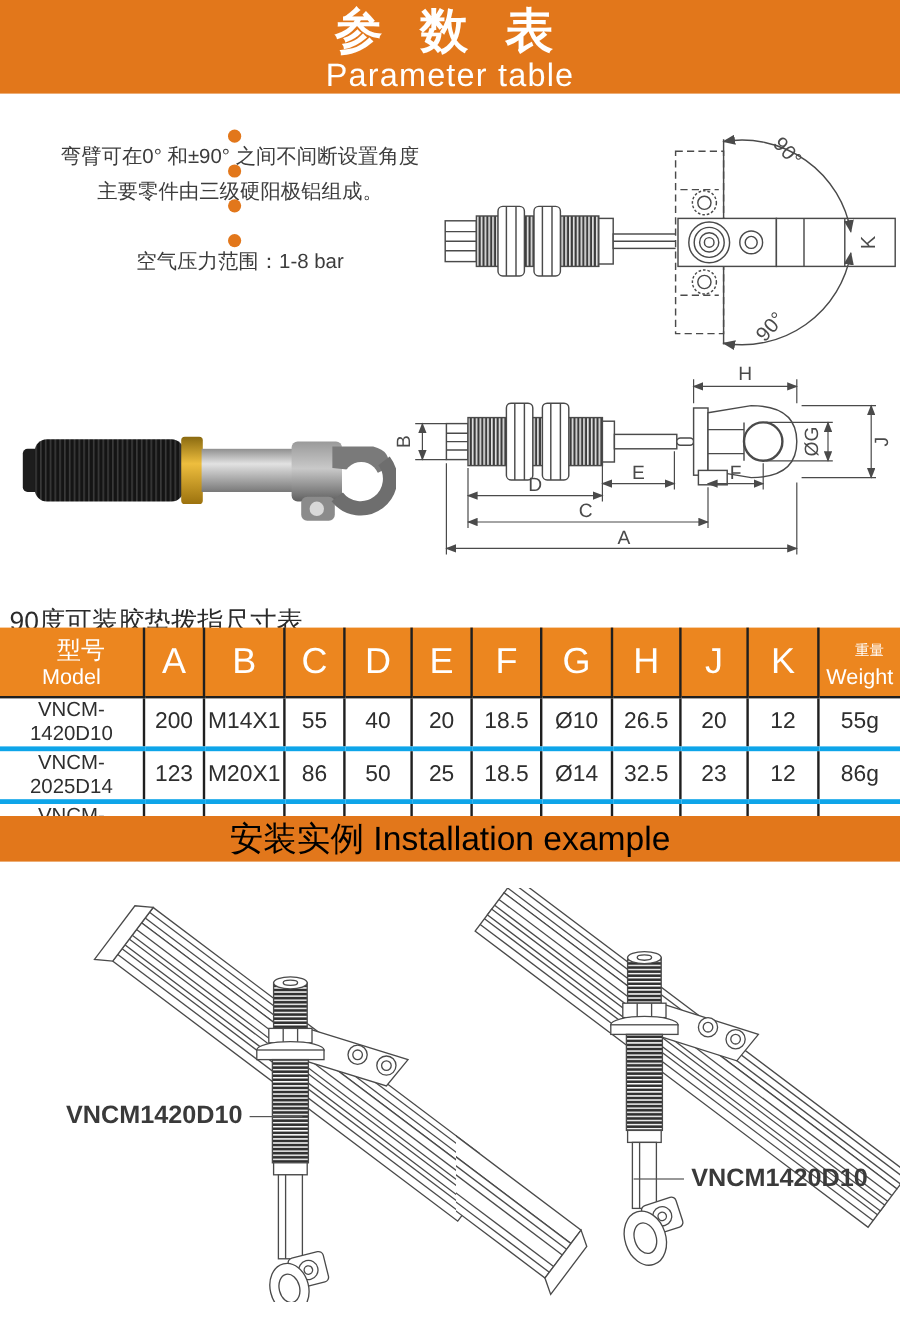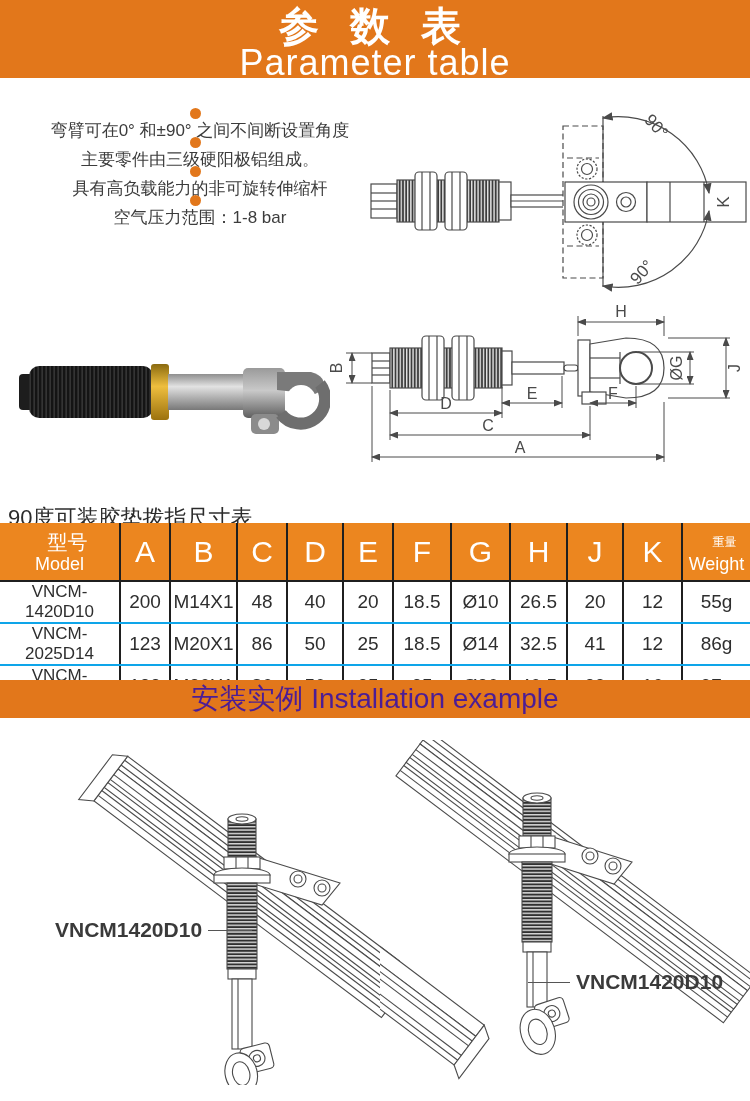--- a/index.html
+++ b/index.html
@@ -3,42 +3,42 @@
 <meta charset="utf-8">
 <style>
   html,body{margin:0;padding:0;background:#fff;}
   .page{position:relative;width:750px;height:1101px;background:#fff;overflow:hidden;
         font-family:"Liberation Sans","DejaVu Sans",sans-serif;}
   .abs{position:absolute;}
 
   
   .header{left:0;top:0;width:750px;height:78px;background:#E2771B;text-align:center;color:#fff;}
   .header .cn{font-size:40px;font-weight:bold;letter-spacing:10px;line-height:46px;margin-top:3px;}
-  .header .en{font-size:36px;font-weight:500;letter-spacing:1px;line-height:28px;}
+  .header .en{font-size:27px;font-weight:500;letter-spacing:1px;line-height:28px;}
 
   
   .features{left:20px;top:108px;width:360px;list-style:none;margin:0;padding:0;}
   .features li{display:flex;align-items:center;height:29px;font-size:17px;color:#3c3c3c;flex-direction:column;}
   .dot{width:11px;height:11px;border-radius:50%;background:#E2771B;margin-right:9px;flex:0 0 auto;}
 
   
   .tbl-title{left:8px;top:503px;font-size:22px;color:#2b2b2b;}
   table.spec{left:0;top:523px;width:750px;border-collapse:collapse;table-layout:fixed;position:absolute;}
   table.spec th{background:#EC861F;color:#fff;font-weight:normal;height:57px;padding:0;}
   table.spec th .letter{font-size:30px;}
   table.spec th .cn{font-size:20px;line-height:24px;padding-left:16px;}
   table.spec th .en{font-size:18px;line-height:20px;}
   table.spec td{background:#fff;color:#2e2e2e;font-size:19px;text-align:center;height:31px;padding:0;}
   table.spec td.model{font-size:17px;}
-  table.spec th,table.spec td{border-left:2px solid #1f1f1f;border-bottom:2px solid #0ea5e9;}
+  table.spec th,table.spec td{border-left:2px solid #1f1f1f;border-bottom:4px solid #0ea5e9;}
   table.spec th:first-child,table.spec td:first-child{border-left:none;}
   table.spec tr th{border-bottom:2px solid #1f1f1f;}
 
   
-  .inst-banner{left:0;top:680px;width:750px;height:38px;background:#E2771B;color:#4c1d95;
+  .inst-banner{left:0;top:680px;width:750px;height:38px;background:#E2771B;color:#000000;
                display:flex;align-items:flex-start;justify-content:center;font-size:28px;}
 
   
   .inst-label{display:flex;align-items:center;font-size:21px;color:#3a3a3a;white-space:nowrap;font-weight:bold;}
   .leader{height:0;border-top:1.5px solid #555;}
 
   svg text{font-family:"Liberation Sans","DejaVu Sans",sans-serif;}
 </style>
 </head>
 <body>
@@ -54,21 +54,20 @@
     <li>
         <span class="dot"></span>
         <span>弯臂可在0° 和±90° 之间不间断设置角度</span>
       </li>
     <li>
         <span class="dot"></span>
         <span>主要零件由三级硬阳极铝组成。</span>
       </li>
     <li>
         <span class="dot"></span>
-        <span>具有高负载能力的非可旋转伸缩杆</span>
       </li>
     <li>
         <span class="dot"></span>
         <span>空气压力范围：1-8 bar</span>
       </li>
   </ul>
 
   <svg class="abs" style="left:363px;top:96px" width="385" height="196" viewBox="0 0 385 196">
     <defs>
       <pattern id="thrA" width="3.2" height="12" patternUnits="userSpaceOnUse">
@@ -265,41 +264,41 @@
           <div class="cn" style="font-size:12px">重量</div>
           <div class="en">Weight</div>
         </th>
       </tr>
     </thead>
     <tbody>
       <tr>
         <td class="model">VNCM-1420D10</td>
         <td>200</td>
         <td>M14X1</td>
-        <td>48</td>
+        <td>55</td>
         <td>40</td>
         <td>20</td>
         <td>18.5</td>
         <td>Ø10</td>
         <td>26.5</td>
         <td>20</td>
         <td>12</td>
         <td>55g</td>
       </tr>
       <tr>
         <td class="model">VNCM-2025D14</td>
         <td>123</td>
         <td>M20X1</td>
         <td>86</td>
         <td>50</td>
         <td>25</td>
         <td>18.5</td>
         <td>Ø14</td>
         <td>32.5</td>
-        <td>41</td>
+        <td>23</td>
         <td>12</td>
         <td>86g</td>
       </tr>
       <tr>
         <td class="model">VNCM-2025D20</td>
         <td>133</td>
         <td>M20X1</td>
         <td>86</td>
         <td>50</td>
         <td>25</td>

